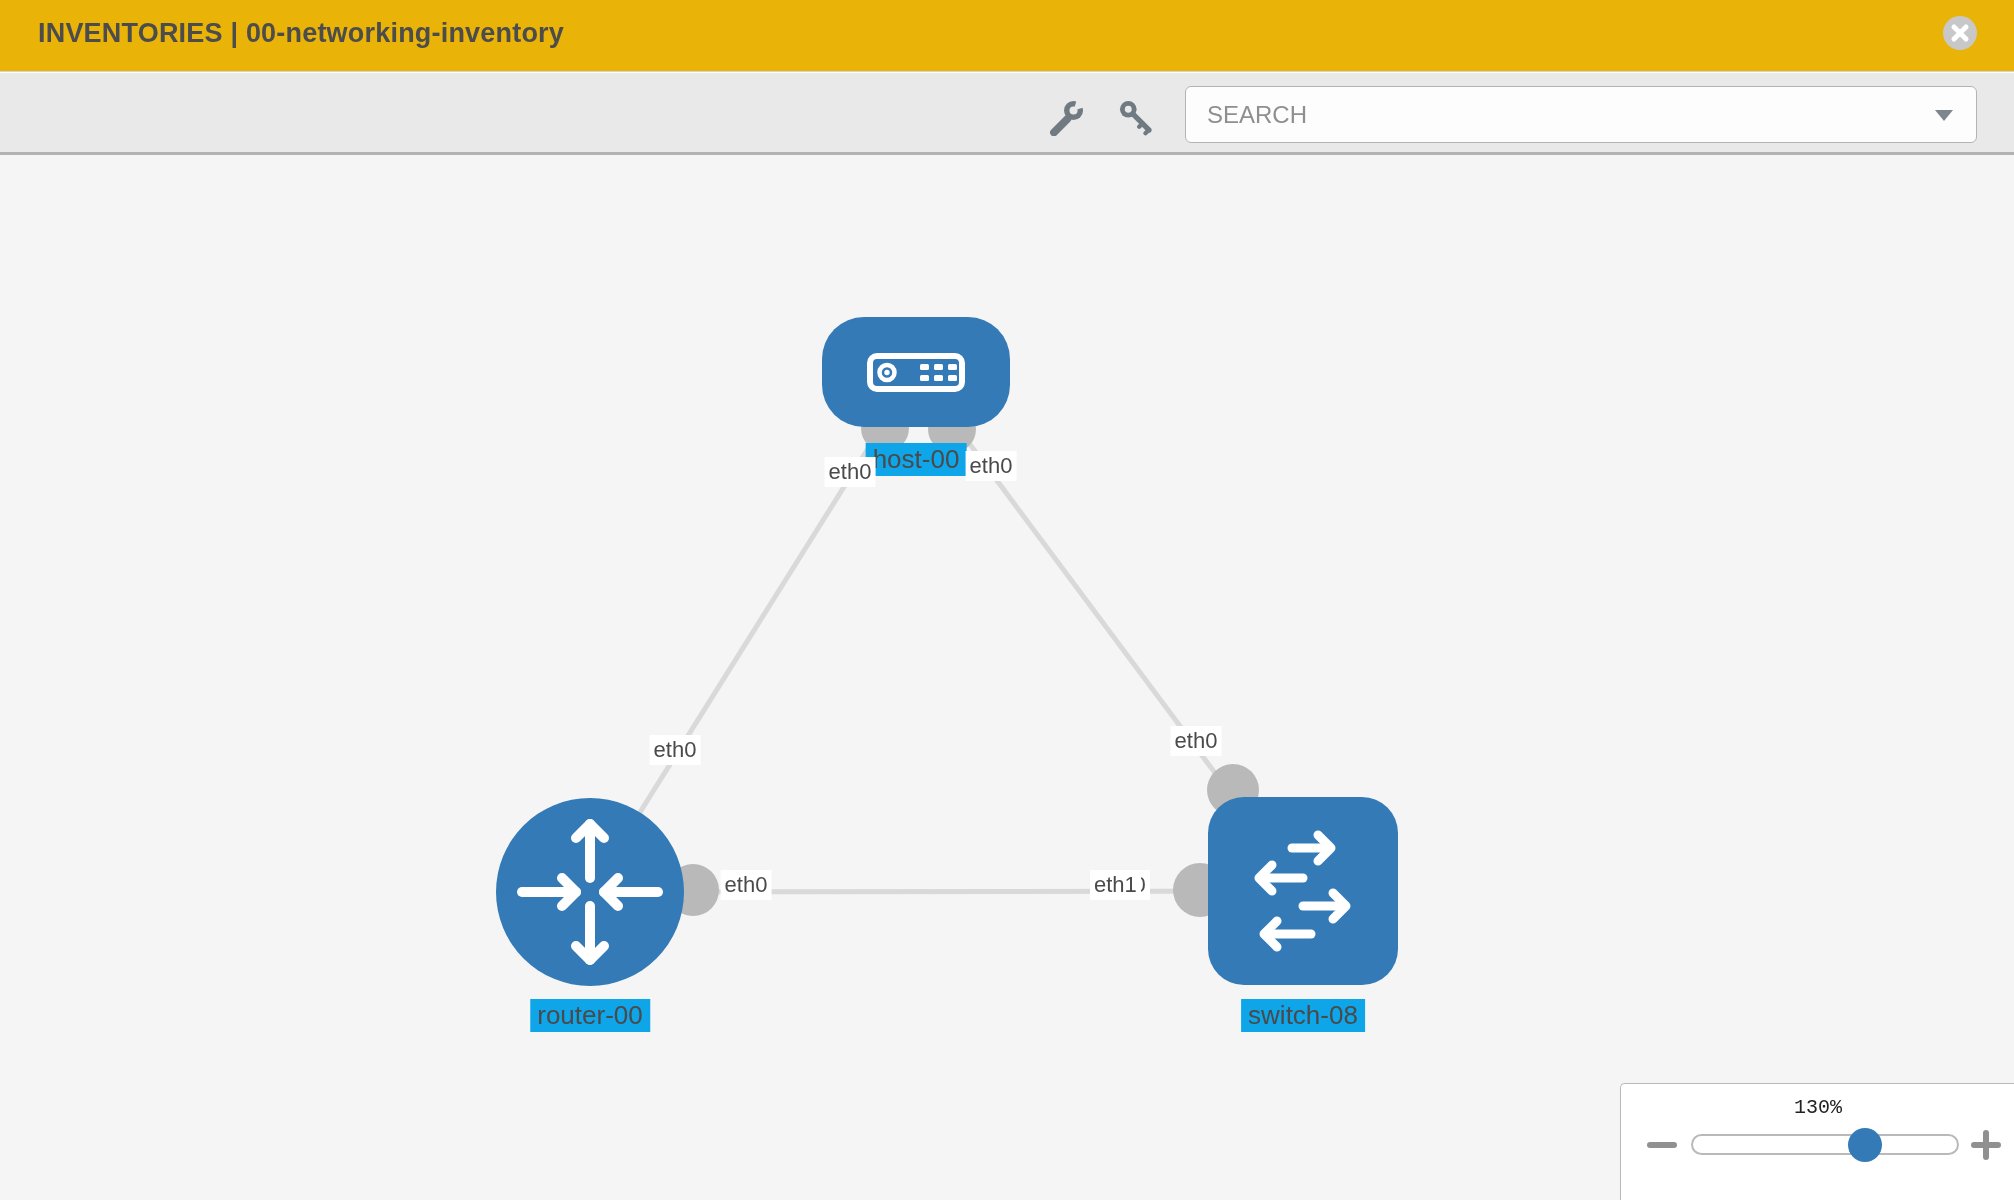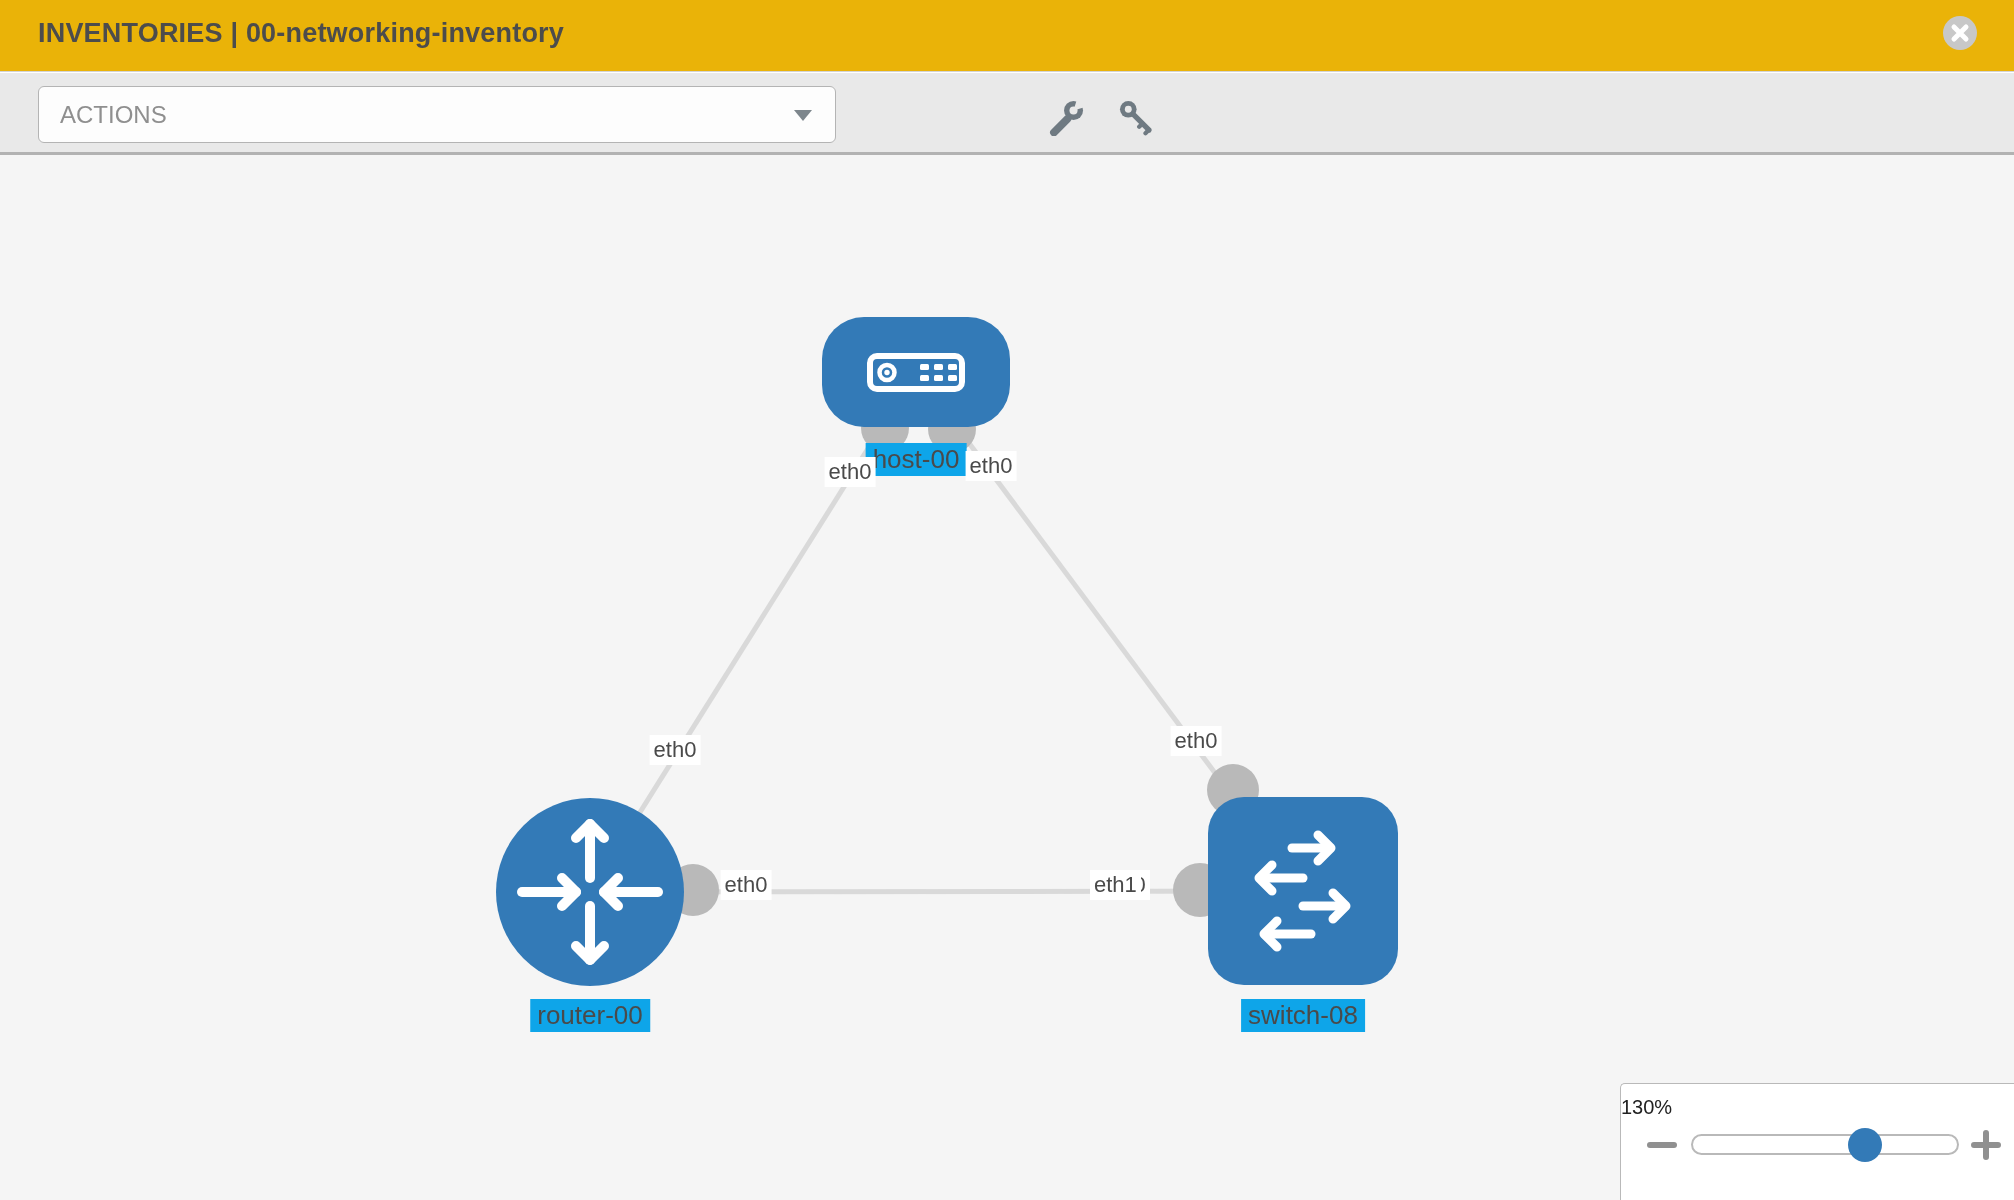--- a/index.html
+++ b/index.html
@@ -55,61 +55,61 @@
   .if-c { left:675px;  top:595px; }   
   .if-d { left:1196px; top:586px; }   
   .if-e { left:746px;  top:730px; }   
   .if-f { left:1099px; top:730px; transform:translateY(-50%); } 
   .if-g { left:1090px; top:730px; transform:translateY(-50%); } 
 
   
   .zoom-panel { position:absolute; left:1620px; top:1083px; width:394px; height:117px;
                 background:#ffffff; border-left:1px solid #b9b9b9;
                 border-top:1px solid #b9b9b9; border-top-left-radius:5px; }
-  .zoom-level { position:absolute; left:0; top:12px; width:394px; text-align:left;
-                font-size:20px; color:#222222; }
+  .zoom-level { position:absolute; left:0; top:12px; width:394px; text-align:center;
+                font-size:20px; color:#222222;font-family:Liberation Mono, monospace; }
   .zoom-minus { position:absolute; left:26px; top:46px; width:30px; height:30px; cursor:pointer; }
   .zoom-plus  { position:absolute; left:350px; top:46px; width:30px; height:30px; cursor:pointer; }
   .zoom-track { position:absolute; left:70px; top:50px; width:268px; height:21px;
                 background:#ffffff; border:2px solid #b9b9b9; border-radius:11px;
                 cursor:pointer; }
   .zoom-knob  { position:absolute; left:155px; top:-8px; width:34px; height:34px;
                 border-radius:50%; background:#337ab7; cursor:pointer; }
 </style>
 </head>
 <body>
 
 <div class="header">
   <div class="page-title">INVENTORIES | 00-networking-inventory</div>
   <svg class="close-btn" viewBox="0 0 36 36">
     <circle cx="18" cy="18" r="17" fill="#c8c8c8"></circle>
     <path d="M12 12 L24 24 M24 12 L12 24" stroke="#ffffff" stroke-width="5" stroke-linecap="round"></path>
   </svg>
 </div>
 
 <div class="toolbar">
-  <div class="select-box actions-select">
-    <span>ACTIONS</span>
-    <span class="caret"></span>
-  </div>
 
   <svg class="tool-icon wrench-pos" viewBox="0 0 32 32">
     <circle cx="21.5" cy="10.5" r="8" fill="#6f7a82"></circle>
     <path d="M21.5,10.5 L25,-1 L33,7 Z" fill="#e9e9e9"></path>
     <circle cx="21.5" cy="10.5" r="3.4" fill="#e9e9e9"></circle>
     <path d="M5,29 L16.5,17.5" stroke="#6f7a82" stroke-width="6.5" stroke-linecap="round" fill="none"></path>
   </svg>
 
   <svg class="tool-icon key-pos" viewBox="0 0 32 32">
     <circle cx="9.5" cy="9.5" r="7" fill="#6f7a82"></circle>
     <circle cx="9.5" cy="9.5" r="2.9" fill="#e9e9e9"></circle>
     <path d="M14,14 L27,27" stroke="#6f7a82" stroke-width="4.4" stroke-linecap="round" fill="none"></path>
     <path d="M21.5,21.5 L18.7,24.3 M26.8,26.8 L24,29.6" stroke="#6f7a82" stroke-width="3.6" stroke-linecap="round" fill="none"></path>
   </svg>
 
+  <div class="select-box search-select">
+    <span>SEARCH</span>
+    <span class="caret"></span>
+  </div>
 </div>
 
 <div class="canvas">
 
   <svg class="links-svg">
 
     <line x1="916" y1="217" x2="590" y2="737" stroke="#d9d9d9" stroke-width="5"></line>
     <line x1="916" y1="217" x2="1303" y2="736" stroke="#d9d9d9" stroke-width="5"></line>
     <line x1="590" y1="737" x2="1303" y2="736" stroke="#d9d9d9" stroke-width="5"></line>
 

